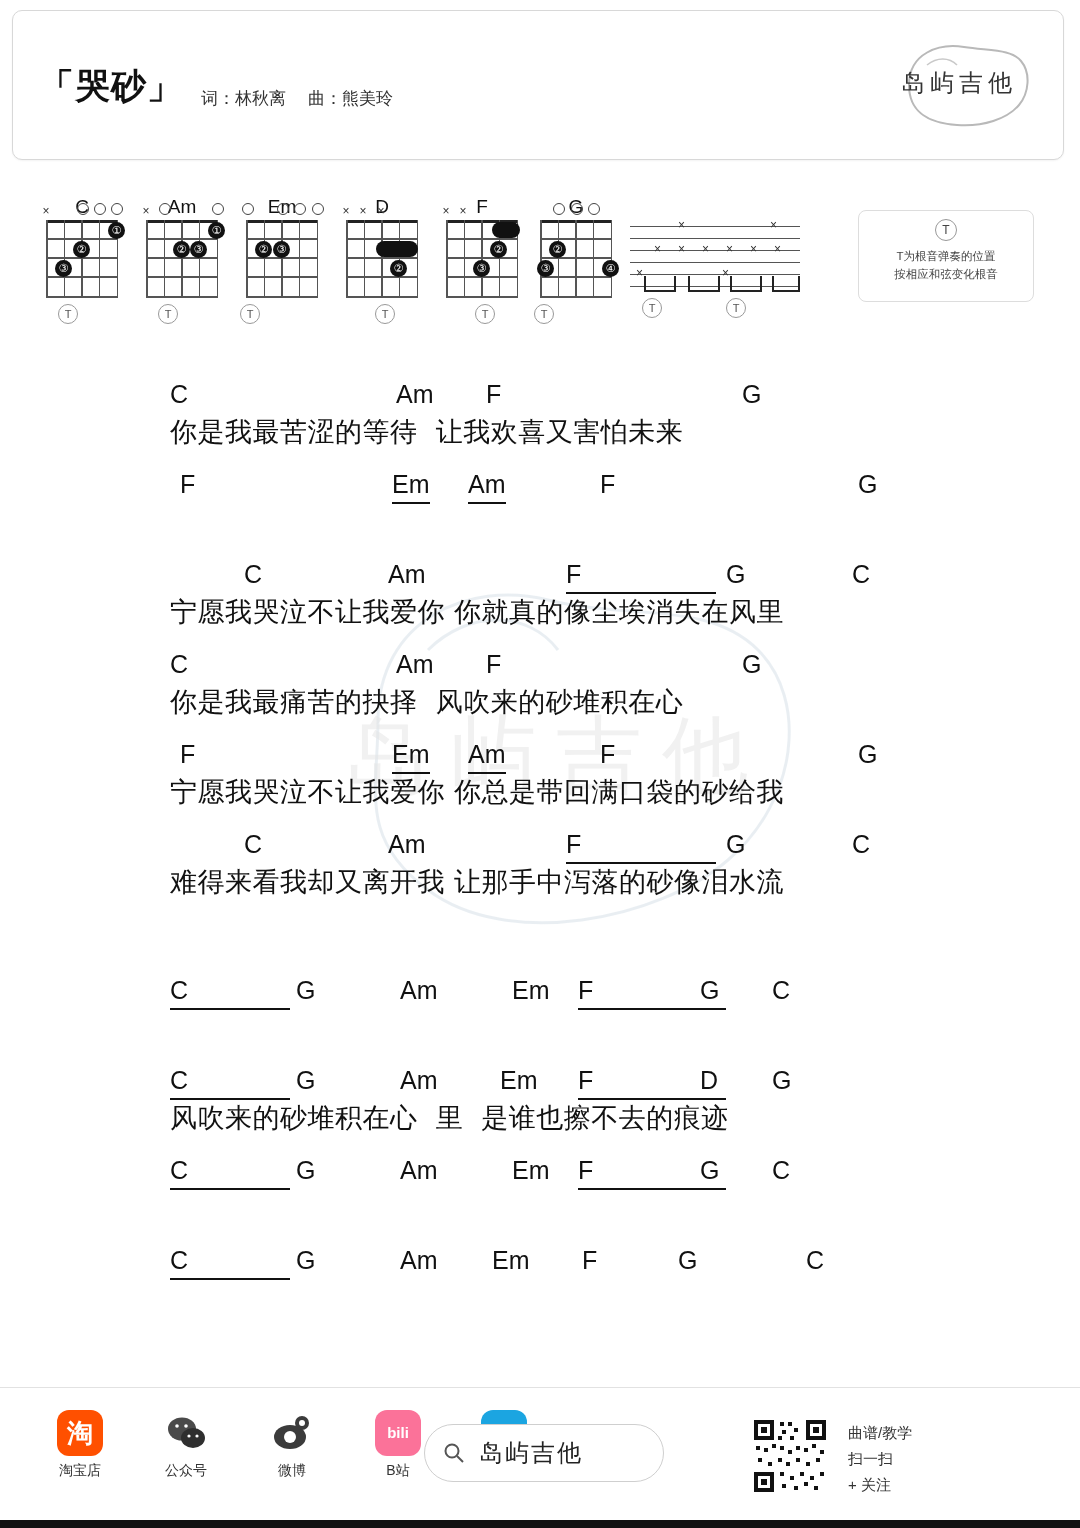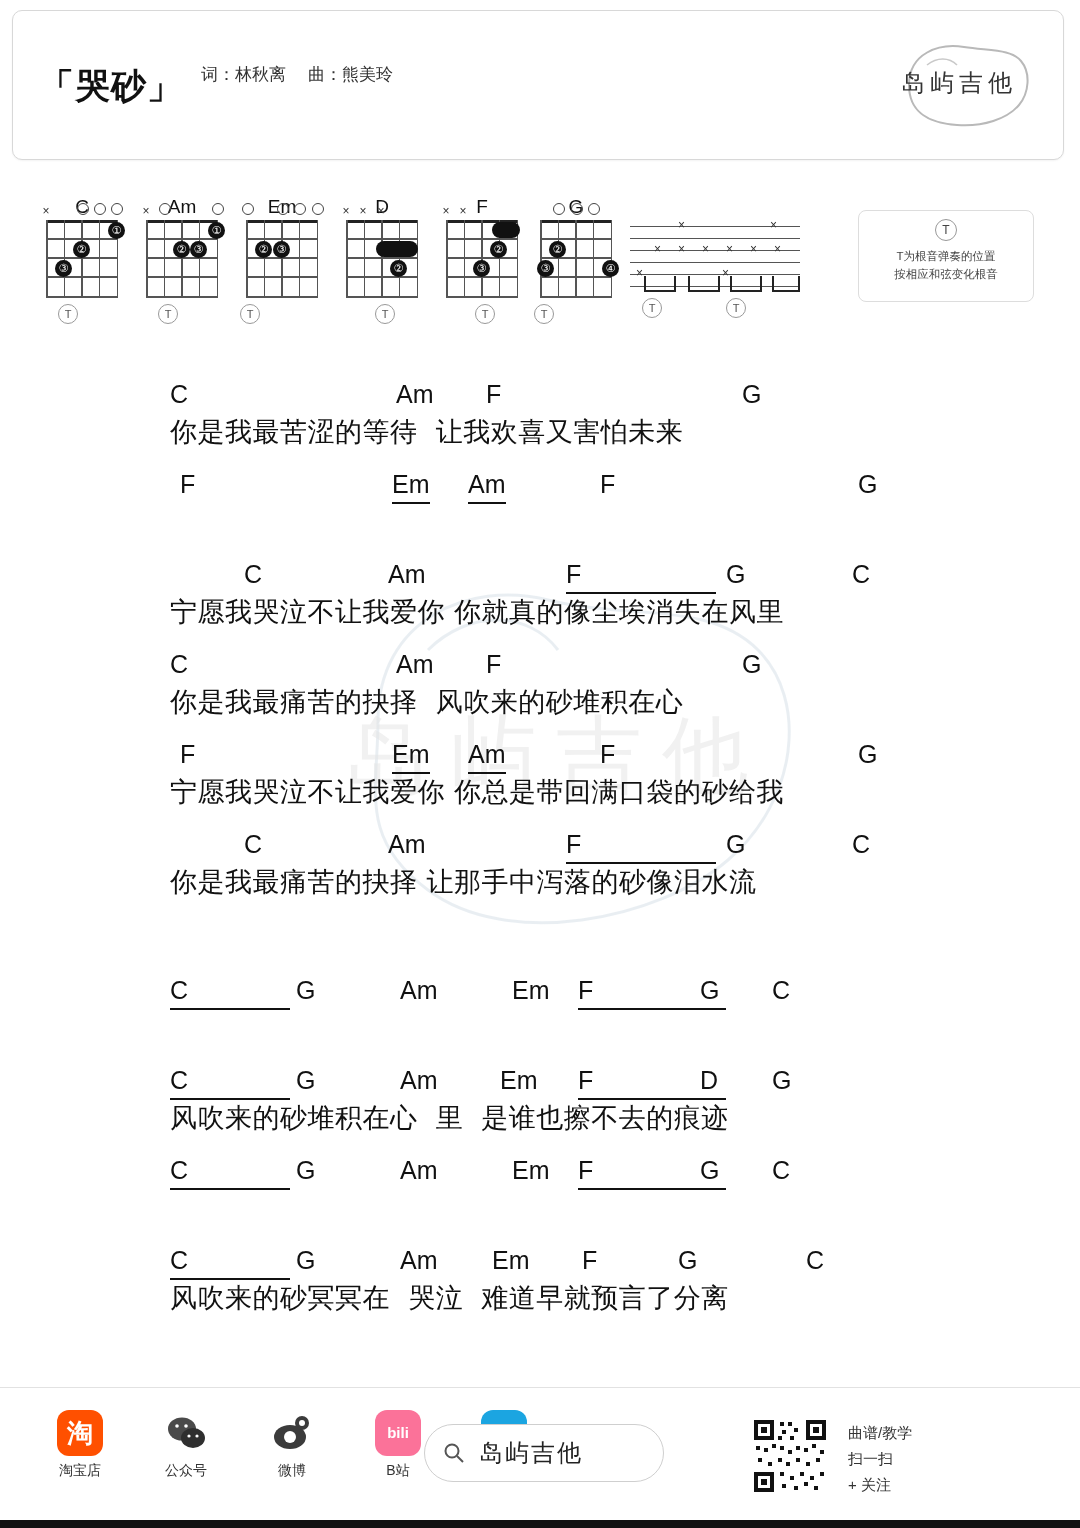--- a/index.html
+++ b/index.html
@@ -12,21 +12,21 @@
     overflow:hidden;
   }
   .page{position:relative;width:1080px;height:1528px;}
 
   
   .header{
     position:absolute;left:12px;top:10px;width:1050px;height:148px;
     border:1px solid #d8d8d8;border-radius:10px;background:#fff;
     box-shadow:0 1px 2px rgba(0,0,0,.05);
   }
-  .title-row{position:absolute;left:26px;top:52px;display:flex;align-items:flex-start;}
+  .title-row{position:absolute;left:26px;top:52px;display:flex;align-items:flex-end;}
   .song-title{font-size:35px;font-weight:bold;letter-spacing:1px;color:#111;}
   .credits{font-size:17px;color:#333;margin-left:18px;}
   .credits .gap{display:inline-block;width:22px;}
   .subline{position:absolute;left:46px;top:118px;font-size:17px;color:#333;}
   .subline .sep{margin:0 8px;color:#777;}
 
   .logo{
     position:absolute;right:24px;top:24px;width:160px;height:100px;
   }
   .logo-text{
@@ -381,21 +381,21 @@
       </div>
 
       <div class="line">
         <div class="chordrow">
           <span class="ch" style="left:244px;">C</span>
           <span class="ch" style="left:388px;">Am</span>
           <span class="ch u" style="left:566px;width:150px;">F</span>
           <span class="ch" style="left:726px;">G</span>
           <span class="ch" style="left:852px;">C</span>
         </div>
-        <div class="lyr">你是我最痛苦的抉择 让那手中泻落的砂像泪水流</div>
+        <div class="lyr">难得来看我却又离开我 让那手中泻落的砂像泪水流</div>
       </div>
     </div>
 
     <div class="block" style="margin-top:56px;">
 
       <div class="line">
         <div class="chordrow">
           <span class="ch u" style="left:170px;width:120px;">C</span>
           <span class="ch" style="left:296px;">G</span>
           <span class="ch" style="left:400px;">Am</span>
@@ -434,21 +434,20 @@
       <div class="line">
         <div class="chordrow">
           <span class="ch u" style="left:170px;width:120px;">C</span>
           <span class="ch" style="left:296px;">G</span>
           <span class="ch" style="left:400px;">Am</span>
           <span class="ch" style="left:492px;">Em</span>
           <span class="ch" style="left:582px;">F</span>
           <span class="ch" style="left:678px;">G</span>
           <span class="ch" style="left:806px;">C</span>
         </div>
-        <div class="lyr">风吹来的砂冥冥在  哭泣  难道早就预言了分离</div>
       </div>
     </div>
   </div>
 
   <div class="footer">
     <div class="social">
 
       <div class="soc">
         <div class="ic ic-tao">淘</div>
         <div class="lb">淘宝店</div>

